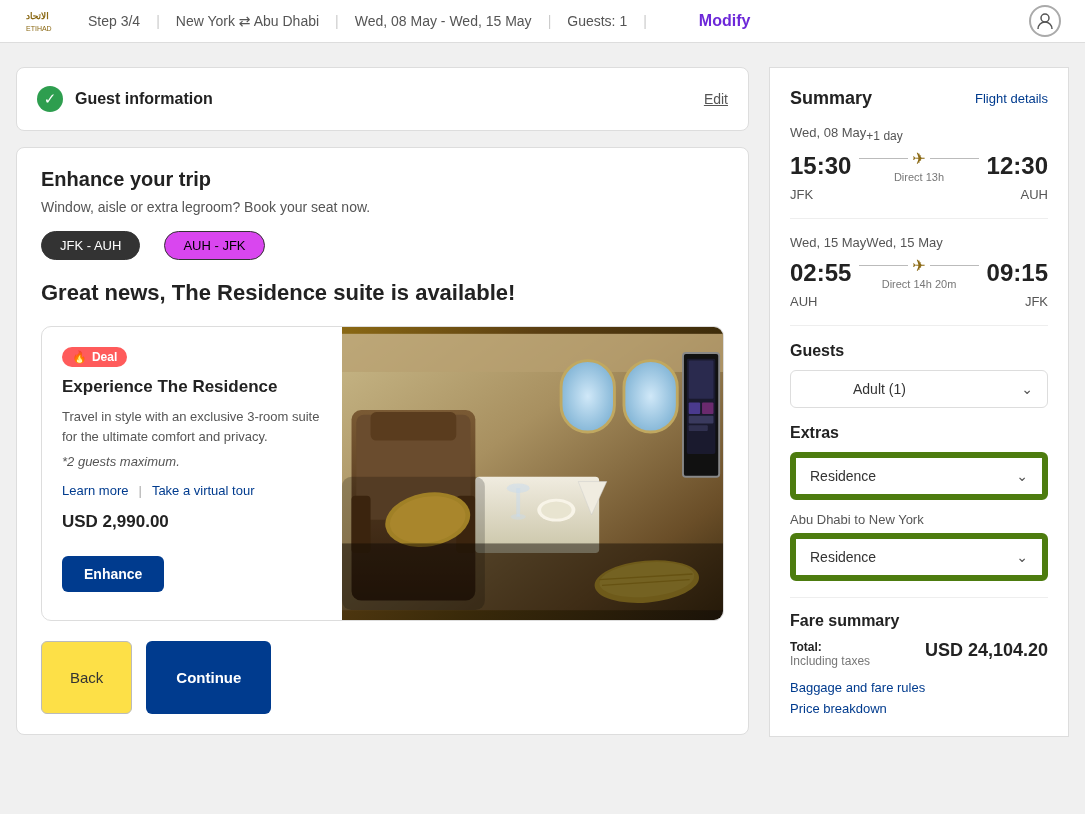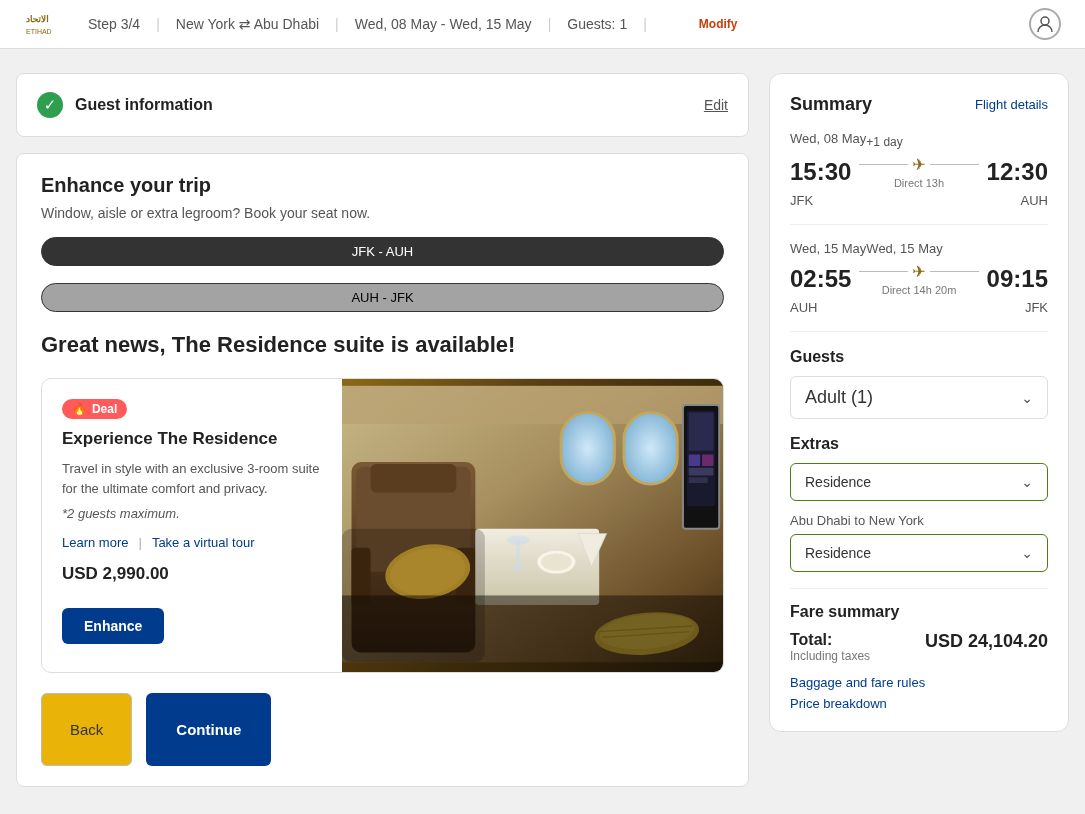--- a/index.html
+++ b/index.html
@@ -3,37 +3,37 @@
   <meta charset="utf-8">
   <style>
     * { box-sizing: border-box; margin: 0; padding: 0; }
     body { font-family: Arial, sans-serif; background: #f0f0f0; font-size: 14px; color: #222; }
 
     
     .header {
       background: #fff;
       border-bottom: 1px solid #ddd;
       padding: 0 24px;
-      height: 49px;
+      height: 43px;
       display: flex;
       align-items: center;
       gap: 16px;
     }
     .header-logo {
       display: flex;
       align-items: center;
       gap: 4px;
       margin-right: 12px;
     }
     .header-sep { color: #ccc; }
     .header-step { color: #555; font-size: 14px; }
     .header-route { color: #555; font-size: 14px; }
     .header-dates { color: #555; font-size: 14px; }
     .header-guests { color: #555; font-size: 14px; }
-    .header-modify { color: #c2410c; font-weight: bold; font-size: 12px; cursor: pointer; text-decoration: none; padding-left: 36px; }
+    .header-modify { color: #6d28d9; font-weight: bold; font-size: 16px; cursor: pointer; text-decoration: none; padding-left: 36px; }
     .header-spacer { flex: 1; }
     .header-user { width: 32px; height: 32px; border-radius: 50%; border: 2px solid #aaa; display: flex; align-items: center; justify-content: center; cursor: pointer; color: #555; }
 
     
     .main-layout {
       display: flex;
       gap: 0;
       max-width: 1085px;
       margin: 0 auto;
       padding: 24px 16px;
@@ -94,27 +94,26 @@
       margin-bottom: 8px;
     }
     .enhance-subtitle {
       color: #555;
       margin-bottom: 16px;
     }
 
     
     .tab-row {
       display: flex;
-      gap: 17px;
+      gap: 24px;
       margin-bottom: 20px;
-      flex-direction: column;
     }
     .tab-btn {
       border: 1.5px solid #333;
-      background: #a3a3a3;
+      background: #d946ef;
       border-radius: 20px;
       padding: 6px 18px;
       font-size: 13px;
       cursor: pointer;
       font-weight: 500;
     }
     .tab-btn.active {
       background: #333;
       color: #fff;
     }
@@ -205,21 +204,21 @@
       overflow: hidden;
     }
 
     
     .bottom-btns {
       display: flex;
       gap: 14px;
       margin-top: 10px;
     }
     .back-btn {
-      background: #eab308;
+      background: #fde047;
       color: #333;
       border: 1.5px solid #bbb;
       border-radius: 6px;
       padding: 12px 28px;
       font-size: 15px;
       cursor: pointer;
     }
     .continue-btn {
       background: #003b8e;
       color: #fff;
@@ -232,21 +231,21 @@
     }
 
     
     .right-panel {
       width: 300px;
       flex-shrink: 0;
     }
     .summary-card {
       background: #fff;
       border: 1px solid #ddd;
-      border-radius: 12px;
+      border-radius: 0;
       padding: 20px;
     }
     .summary-header {
       display: flex;
       justify-content: space-between;
       align-items: center;
       margin-bottom: 16px;
     }
     .summary-title {
       font-size: 18px;
@@ -338,34 +337,34 @@
     .guests-dropdown {
       display: flex;
       justify-content: space-between;
       align-items: center;
       border: 1px solid #ddd;
       border-radius: 6px;
       padding: 10px 14px;
       cursor: pointer;
       margin-bottom: 4px;
     }
-    .guests-text { font-size: 18px; color: #333; }
+    .guests-text { font-size: 14px; color: #333; margin-left: 48px; }
     .chevron-icon { color: #555; font-size: 14px; }
 
     .extras-section { margin-top: 6px; }
     .extras-route-label {
       font-size: 13px;
       color: #555;
       margin: 12px 0 6px;
     }
     .extras-dropdown {
       display: flex;
       justify-content: space-between;
       align-items: center;
-      border: 1px solid #4d7c0f;
+      border: 6px solid #4d7c0f;
       border-radius: 6px;
       padding: 10px 14px;
       cursor: pointer;
       margin-bottom: 4px;
     }
     .extras-text { font-size: 14px; color: #333; }
 
     .fare-summary-section {
       border-top: 1px solid #eee;
       margin-top: 16px;
@@ -377,21 +376,21 @@
       margin-bottom: 10px;
     }
     .fare-total-row {
       display: flex;
       justify-content: space-between;
       align-items: flex-start;
       margin-bottom: 4px;
     }
     .fare-total-left {}
     .fare-total-label {
-      font-size: 16px;
+      font-size: 12px;
       font-weight: bold;
     }
     .fare-incl {
       font-size: 12px;
       color: #777;
     }
     .fare-amount {
       font-size: 18px;
       font-weight: bold;
     }

